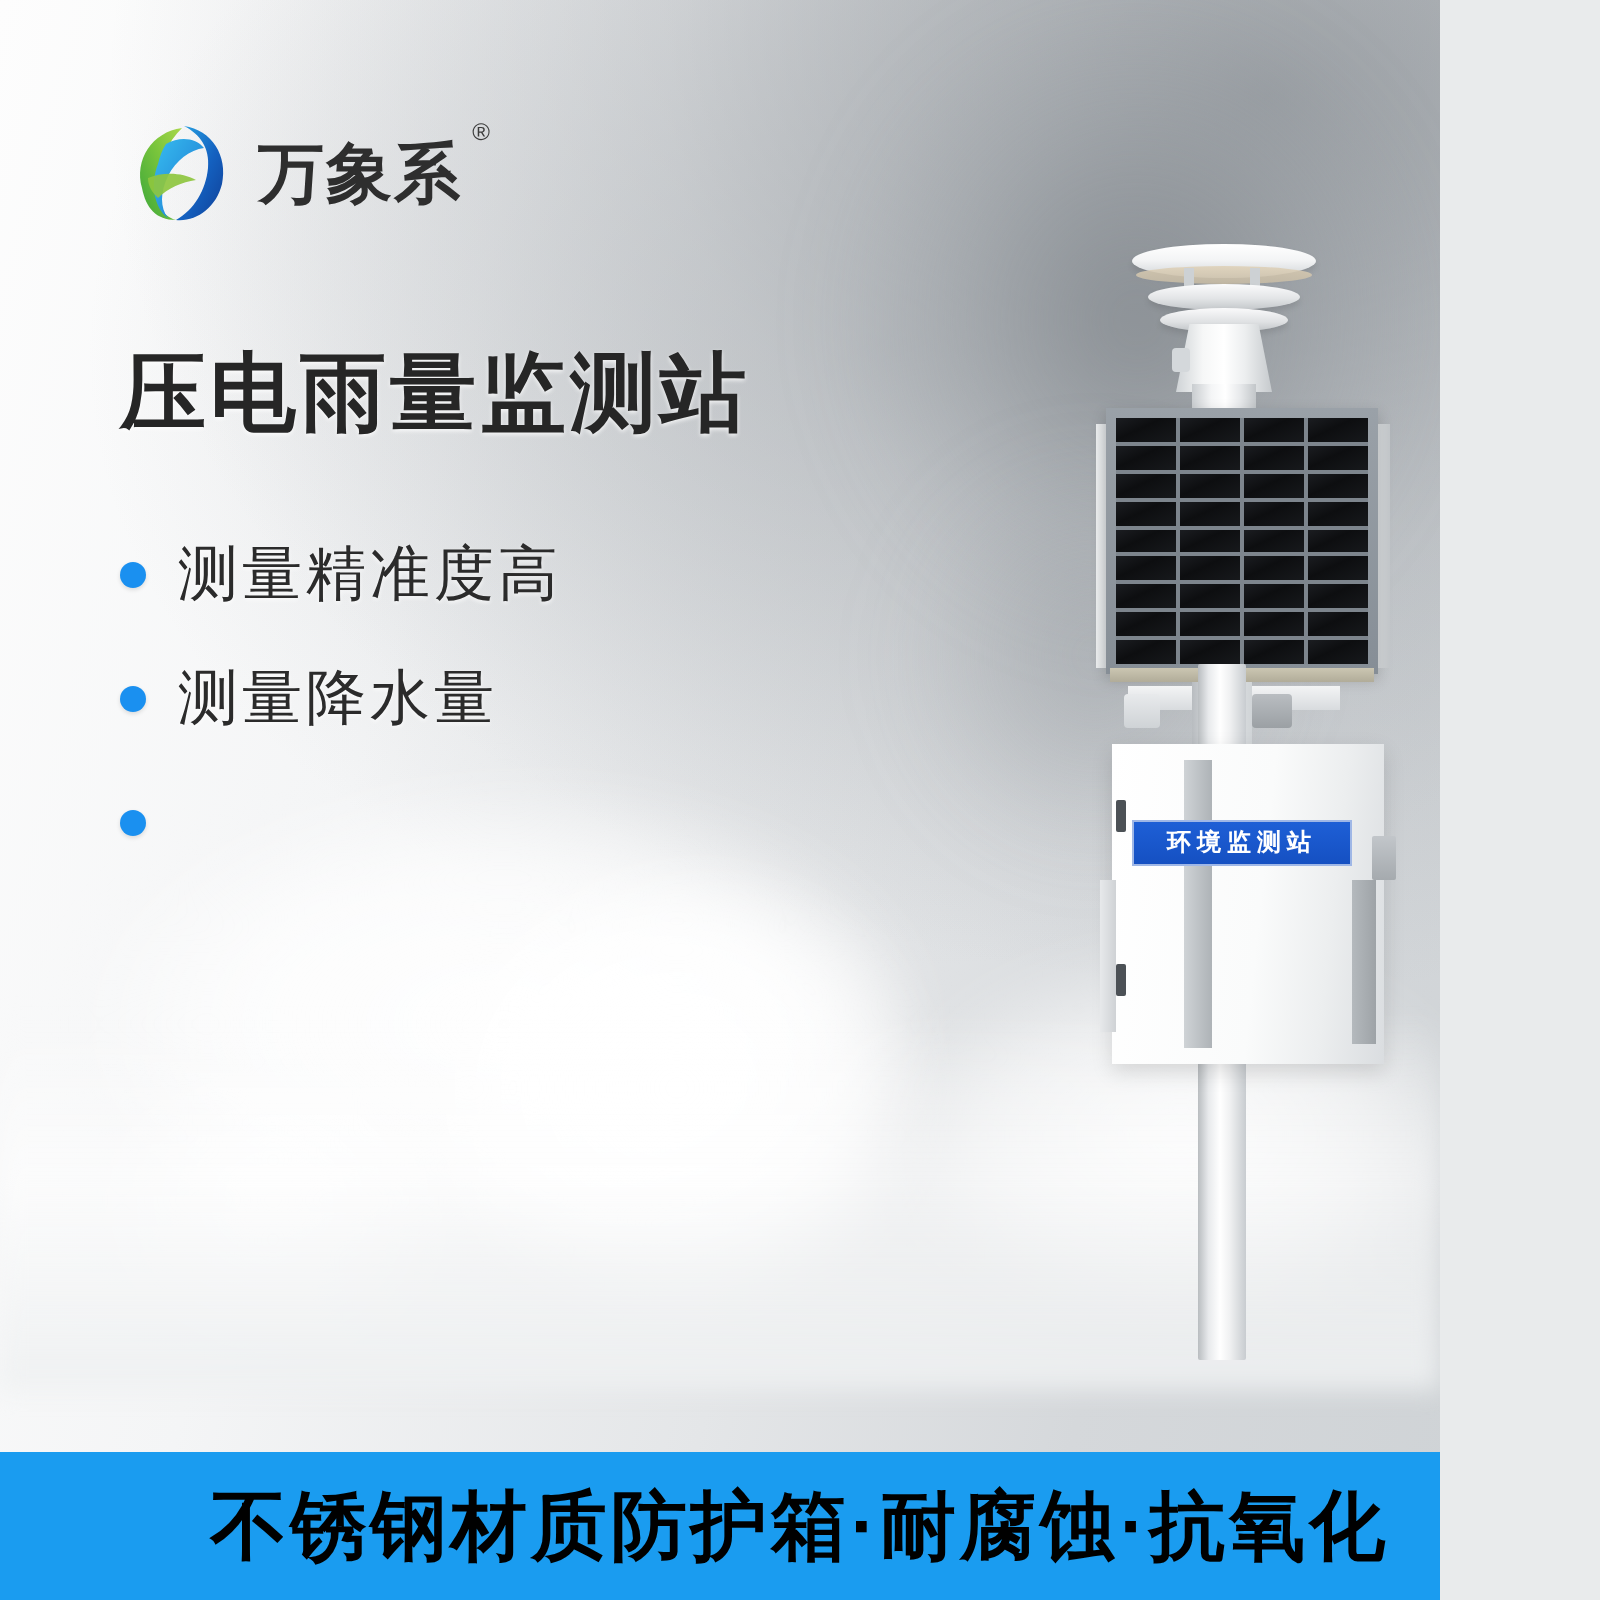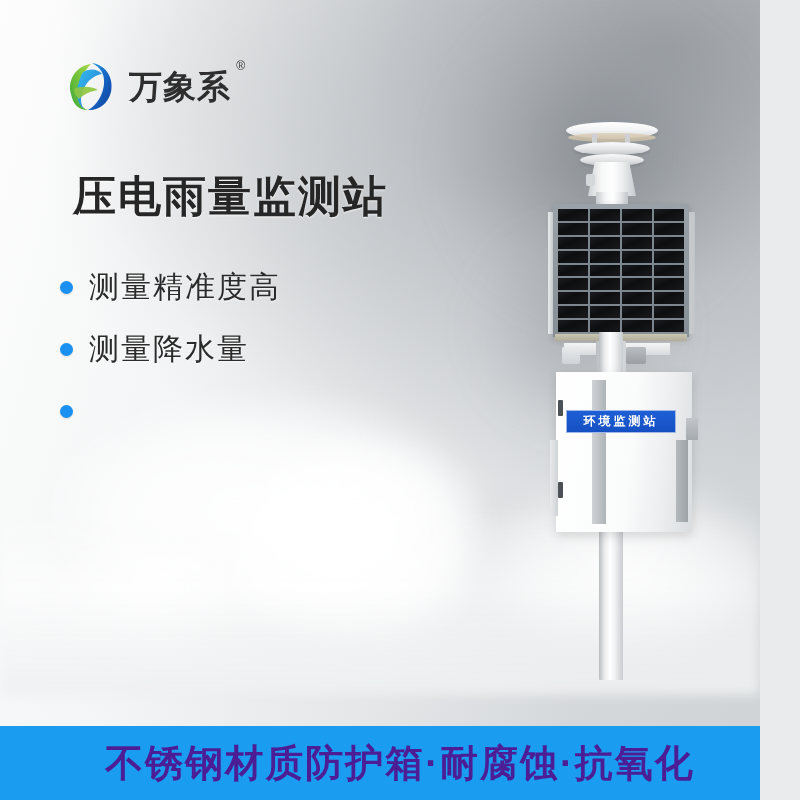--- a/index.html
+++ b/index.html
@@ -1,21 +1,21 @@
 <!DOCTYPE html>
 <html><head>
 <meta charset="utf-8">
 <style>
   html,body{margin:0;padding:0;}
   body{
     width:800px;height:800px;overflow:hidden;
     font-family:"Liberation Sans","DejaVu Sans",sans-serif;
     background:#e9ebec;
   }
-  .stage{position:relative;width:720px;height:800px;overflow:hidden;padding-left:40px;}
+  .stage{position:relative;width:720px;height:800px;overflow:hidden;}
 
   
   .sky{position:absolute;inset:0;
     background:
       radial-gradient(130% 90% at 88% 6%, rgba(120,126,132,.62) 0%, rgba(150,155,160,.30) 32%, rgba(255,255,255,0) 62%),
       radial-gradient(80% 55% at 62% 22%, rgba(168,173,178,.42) 0%, rgba(255,255,255,0) 70%),
       linear-gradient(105deg,#fdfdfd 0%,#f4f5f6 30%,#e4e6e8 58%,#d5d8db 78%,#cfd3d6 100%);
   }
   .cloudA{position:absolute;left:-4%;top:44%;width:78%;height:40%;
     background:radial-gradient(closest-side,rgba(255,255,255,.97),rgba(255,255,255,.72) 48%,rgba(255,255,255,0) 78%);
@@ -41,21 +41,21 @@
 
   
   .logo{position:absolute;left:62px;top:58px;display:flex;align-items:center;gap:9px;}
   .logo-mark{width:58px;height:58px;position:relative;}
   .logo-word{font-size:33px;font-weight:700;color:#2e2e2e;letter-spacing:1px;
     position:relative;font-family:"Liberation Sans","DejaVu Sans",sans-serif;}
   .logo-reg{position:absolute;top:-6px;right:-15px;font-size:12px;font-weight:400;color:#3a3a3a;}
 
   
   .headline{position:absolute;left:60px;top:168px;font-size:43px;font-weight:700;
-    color:#262626;letter-spacing:2px;text-shadow:0 1px 2px rgba(255,255,255,.8);margin-left:13px;}
+    color:#262626;letter-spacing:2px;text-shadow:0 1px 2px rgba(255,255,255,.8);}
   .features{position:absolute;left:60px;top:256px;width:340px;}
   .feat{display:flex;align-items:center;height:62px;}
   .dot{width:13px;height:13px;border-radius:50%;background:#1a90f0;flex:0 0 auto;
     box-shadow:0 1px 2px rgba(0,0,0,.12);}
   .feat-label{margin-left:16px;font-size:30px;font-weight:500;color:#2b2b2b;letter-spacing:2px;
     text-shadow:0 1px 2px rgba(255,255,255,.75);}
 
   
   .device{position:absolute;left:470px;top:100px;width:300px;height:580px;}
 
@@ -141,21 +141,21 @@
 
   
   .pill{position:absolute;left:0;top:662px;width:540px;height:52px;
     background:#0b5ed0;border-radius:0 26px 26px 0;
     display:flex;align-items:center;
     box-shadow:0 2px 6px rgba(0,0,0,.18);}
   .pill span{color:#fff;font-size:27px;font-weight:700;letter-spacing:.5px;margin-left:18px;}
 
   .footer{position:absolute;left:0;bottom:0;width:800px;height:74px;
     background:#1a9cf0;display:flex;align-items:center;justify-content:center;}
-  .footer span{color:#4c1d95;font-size:38px;font-weight:700;letter-spacing:2px;}
+  .footer span{color:#000000;font-size:38px;font-weight:700;letter-spacing:2px;}
 </style>
 </head>
 <body>
 
 <div class="stage">
 
   <div class="sky"></div>
   <div class="cloudDark"></div>
   <div class="cloudDark2"></div>
   <div class="cloudA"></div>

